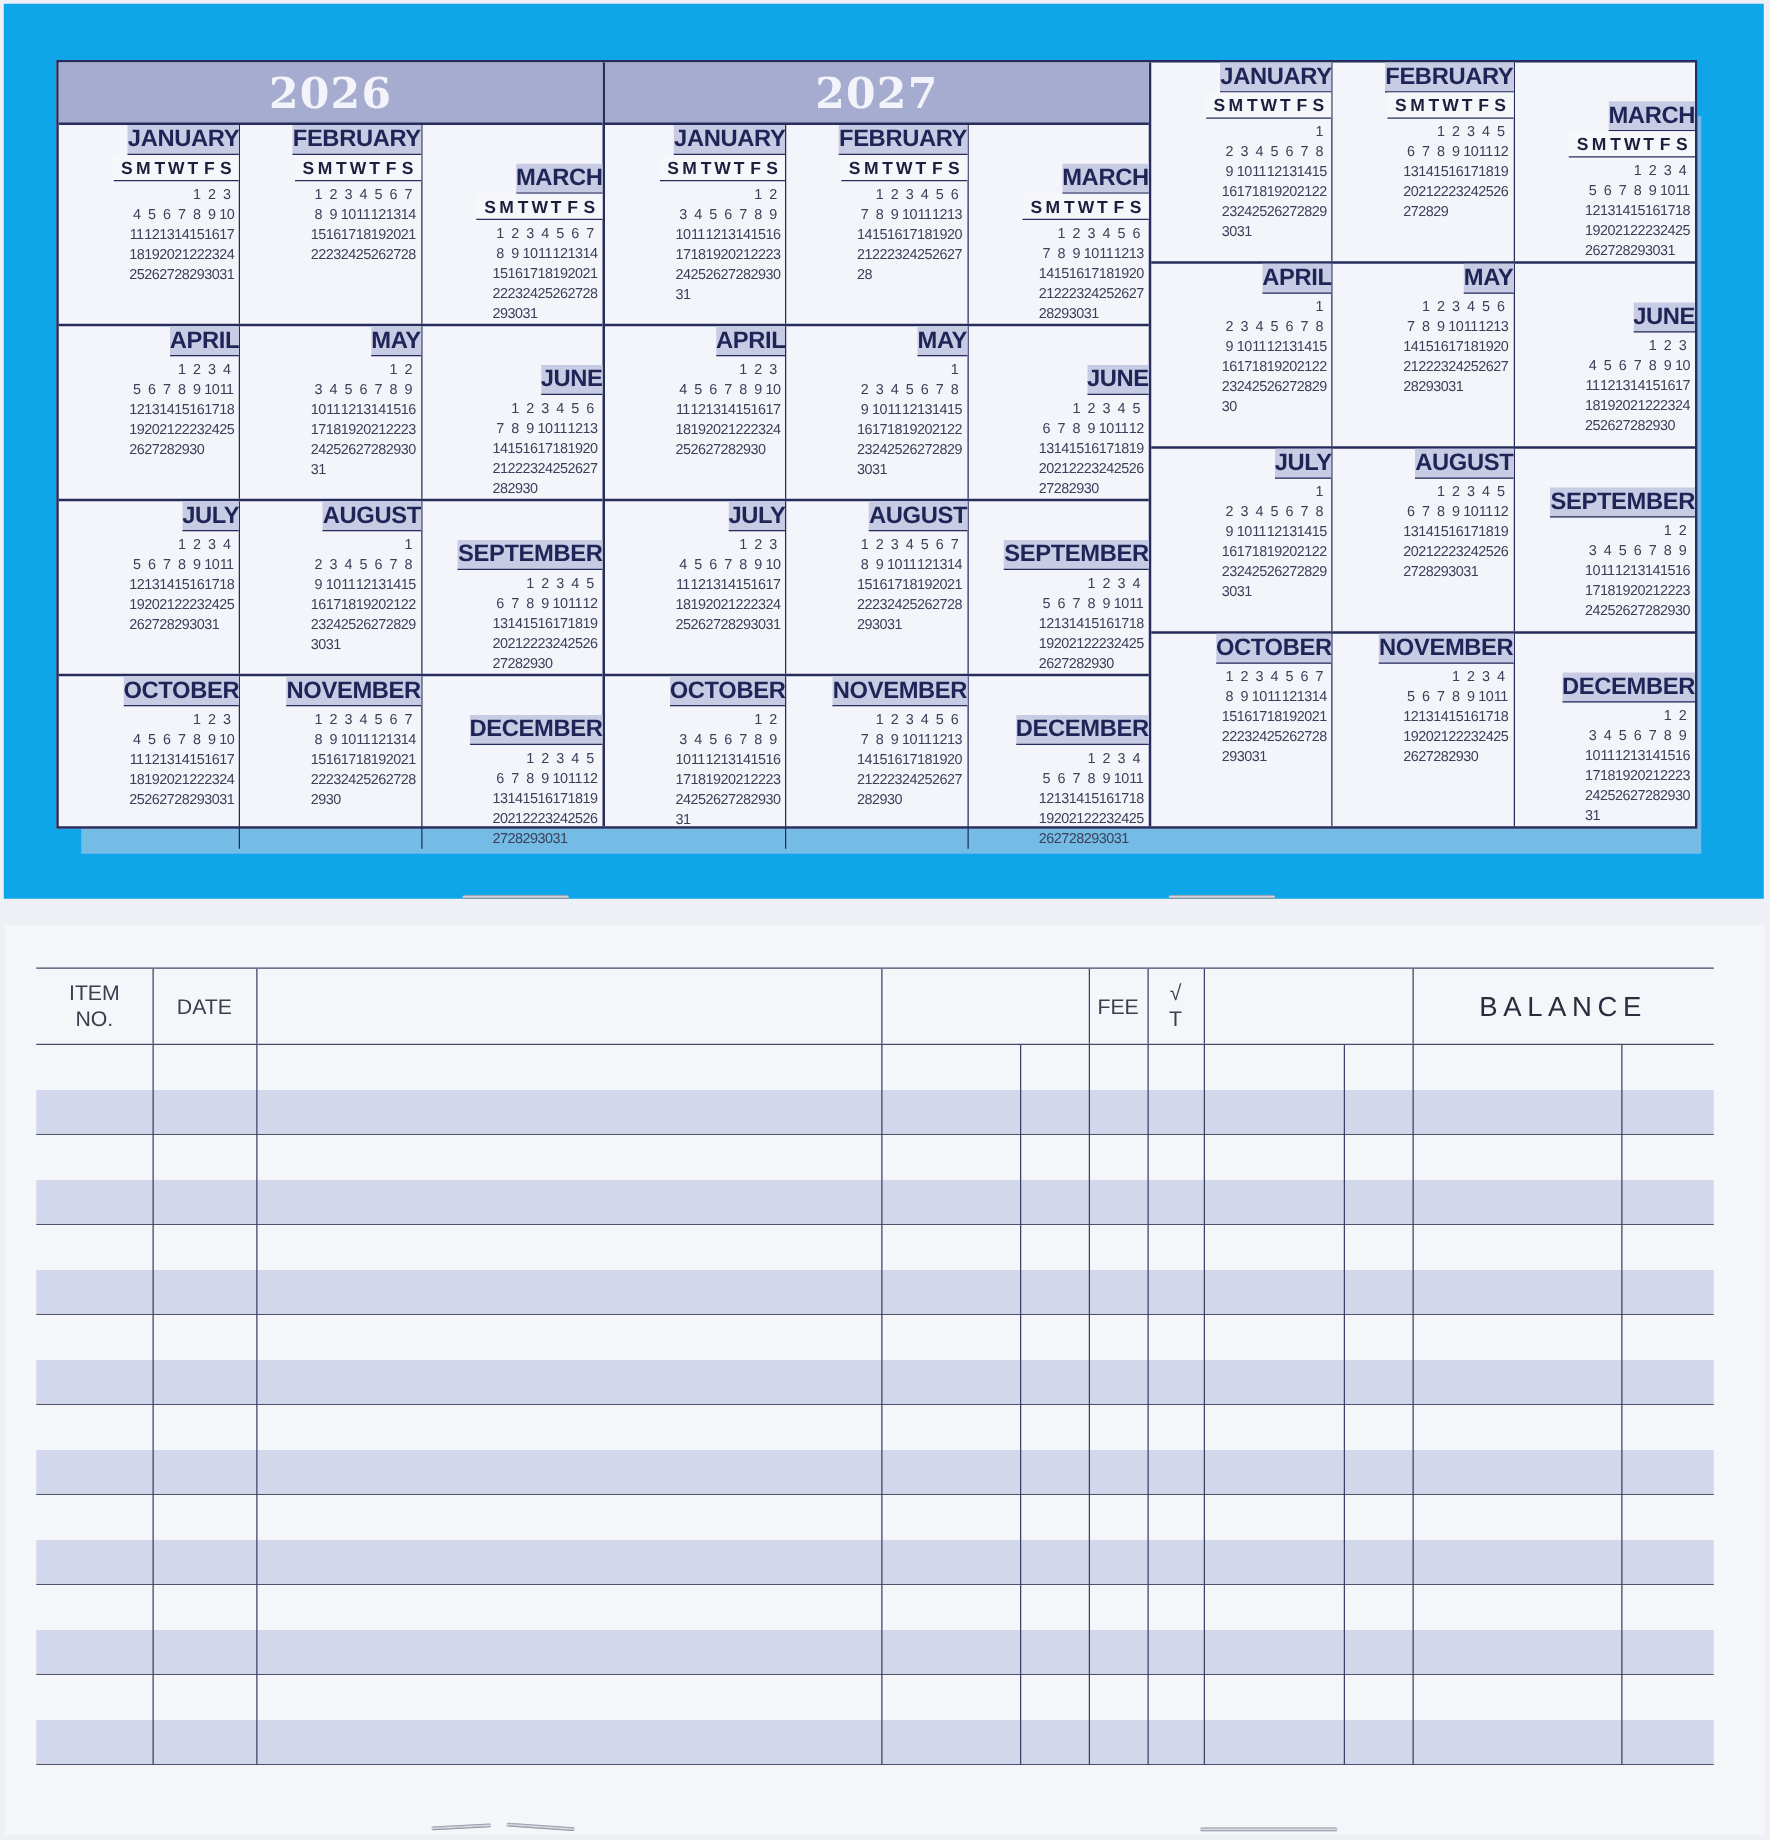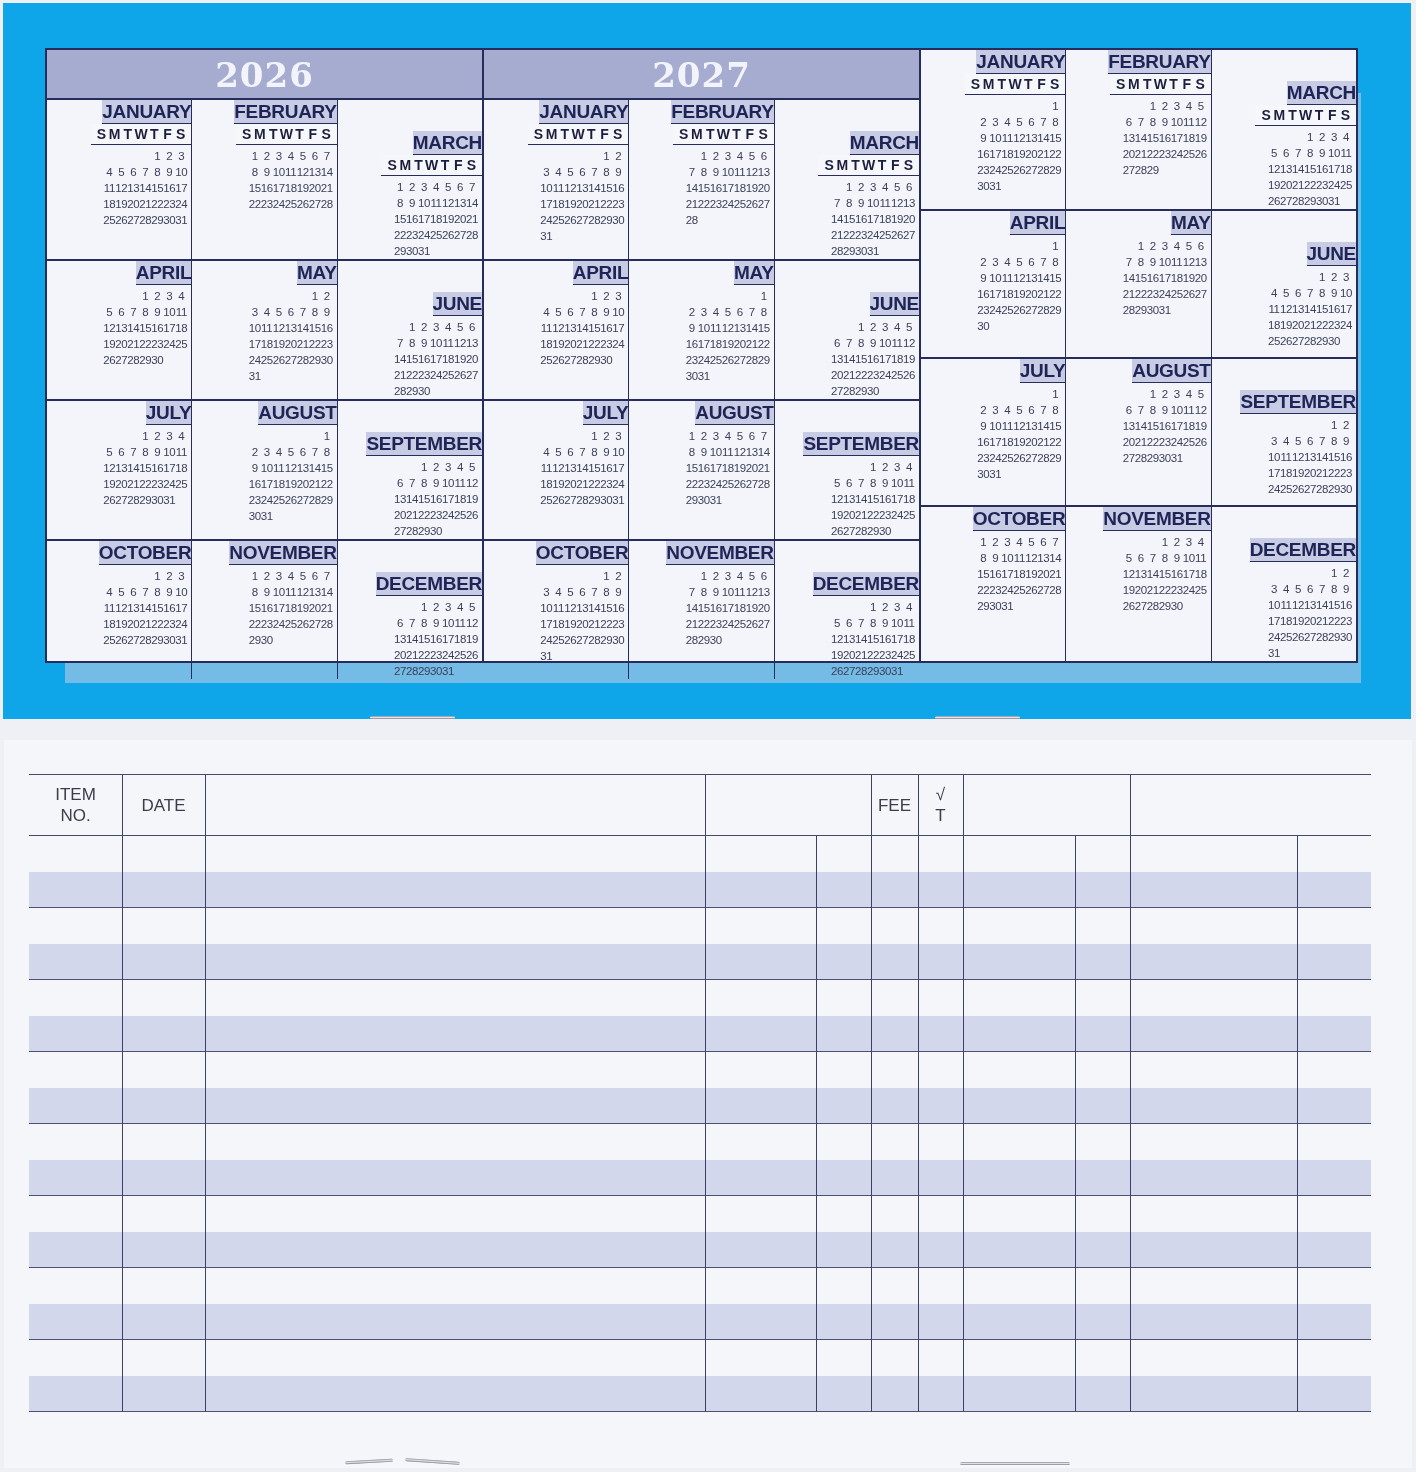--- a/index.html
+++ b/index.html
@@ -1541,20 +1541,21 @@
 
 <div class="page" id="ledger-page">
   <div class="ledger" id="ledger">
     <div class="lhead" id="lhead">
         <div class="hcell" style="left: 0px; width: 93px; white-space: pre-line;">ITEM
 NO.</div>
         <div class="hcell" style="left: 93px; width: 83px; white-space: pre-line;">DATE</div>
         <div class="hcell" style="left: 842px; width: 47px; white-space: pre-line;">FEE</div>
         <div class="hcell" style="left: 889px; width: 45px; white-space: pre-line;">√
 T</div>
+        <div class="hcell balance" style="left: 1101px; width: 241px; white-space: pre-line;">BALANCE</div>
         <div class="vline" style="left: 93px; height: 60px;"></div>
         <div class="vline" style="left: 176px; height: 60px;"></div>
         <div class="vline" style="left: 676px; height: 60px;"></div>
         <div class="vline" style="left: 842px; height: 60px;"></div>
         <div class="vline" style="left: 889px; height: 60px;"></div>
         <div class="vline" style="left: 934px; height: 60px;"></div>
         <div class="vline" style="left: 1101px; height: 60px;"></div>
       </div>
     <div id="lbody">
         <div class="lrow">

